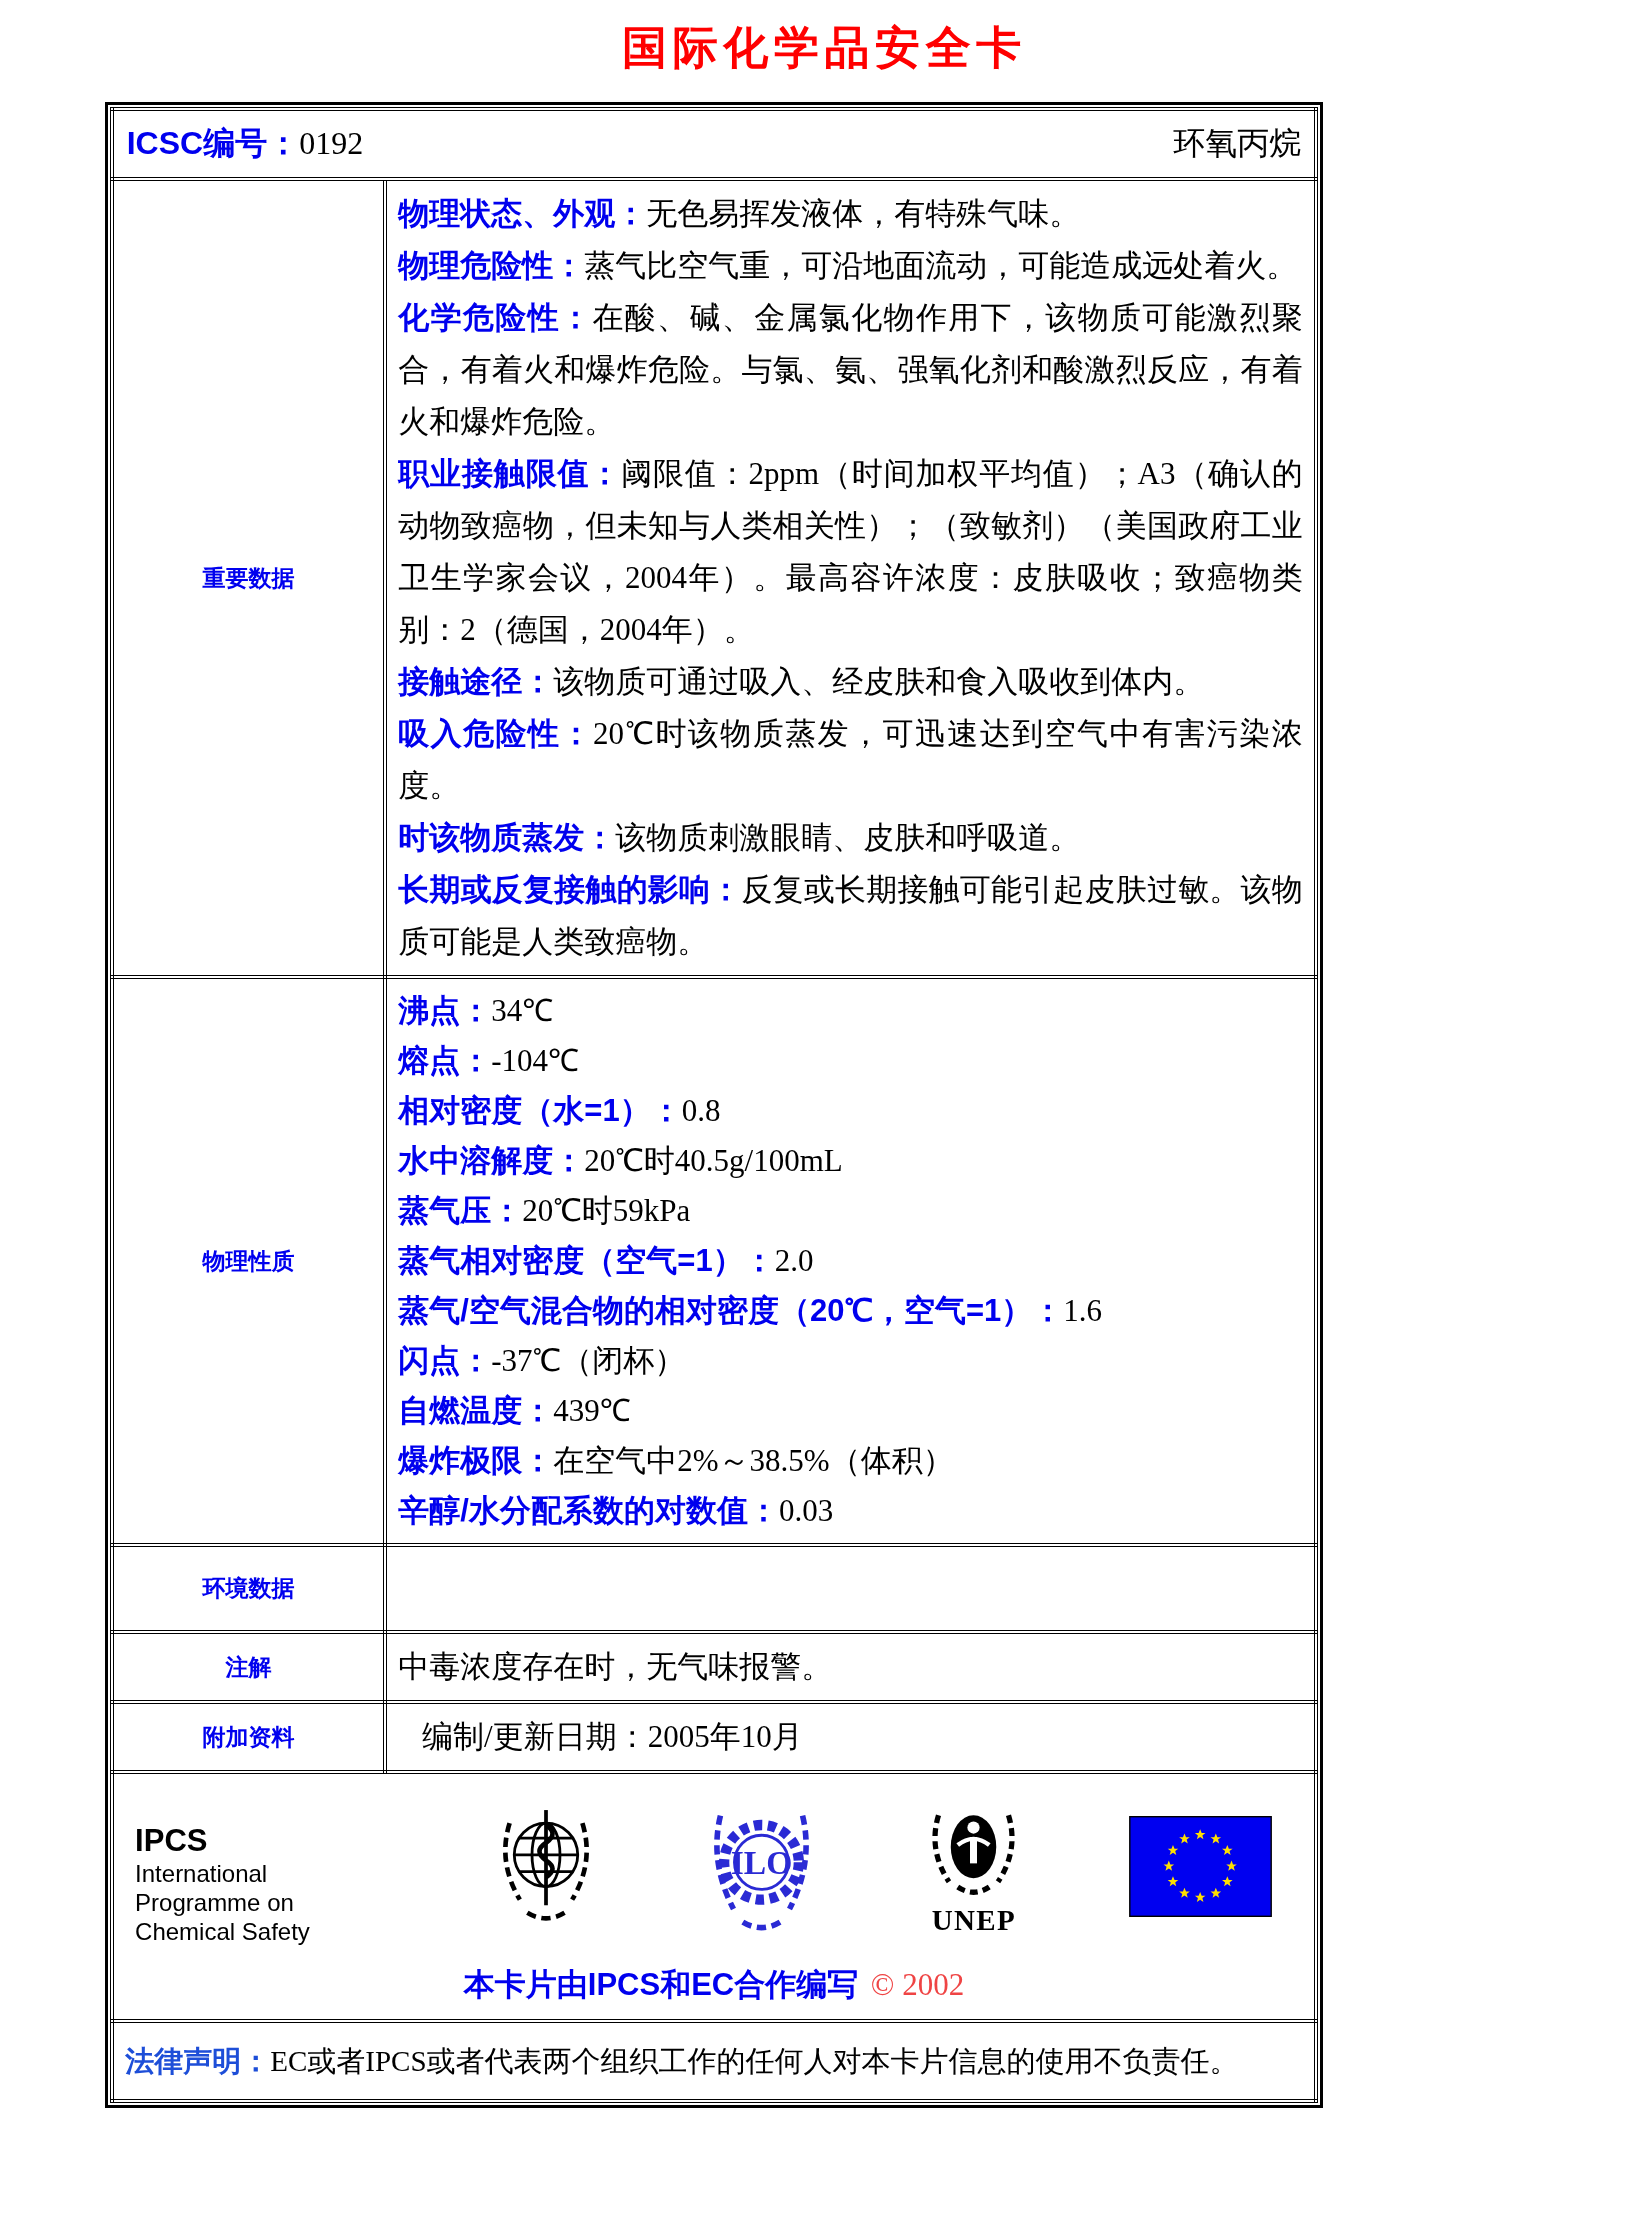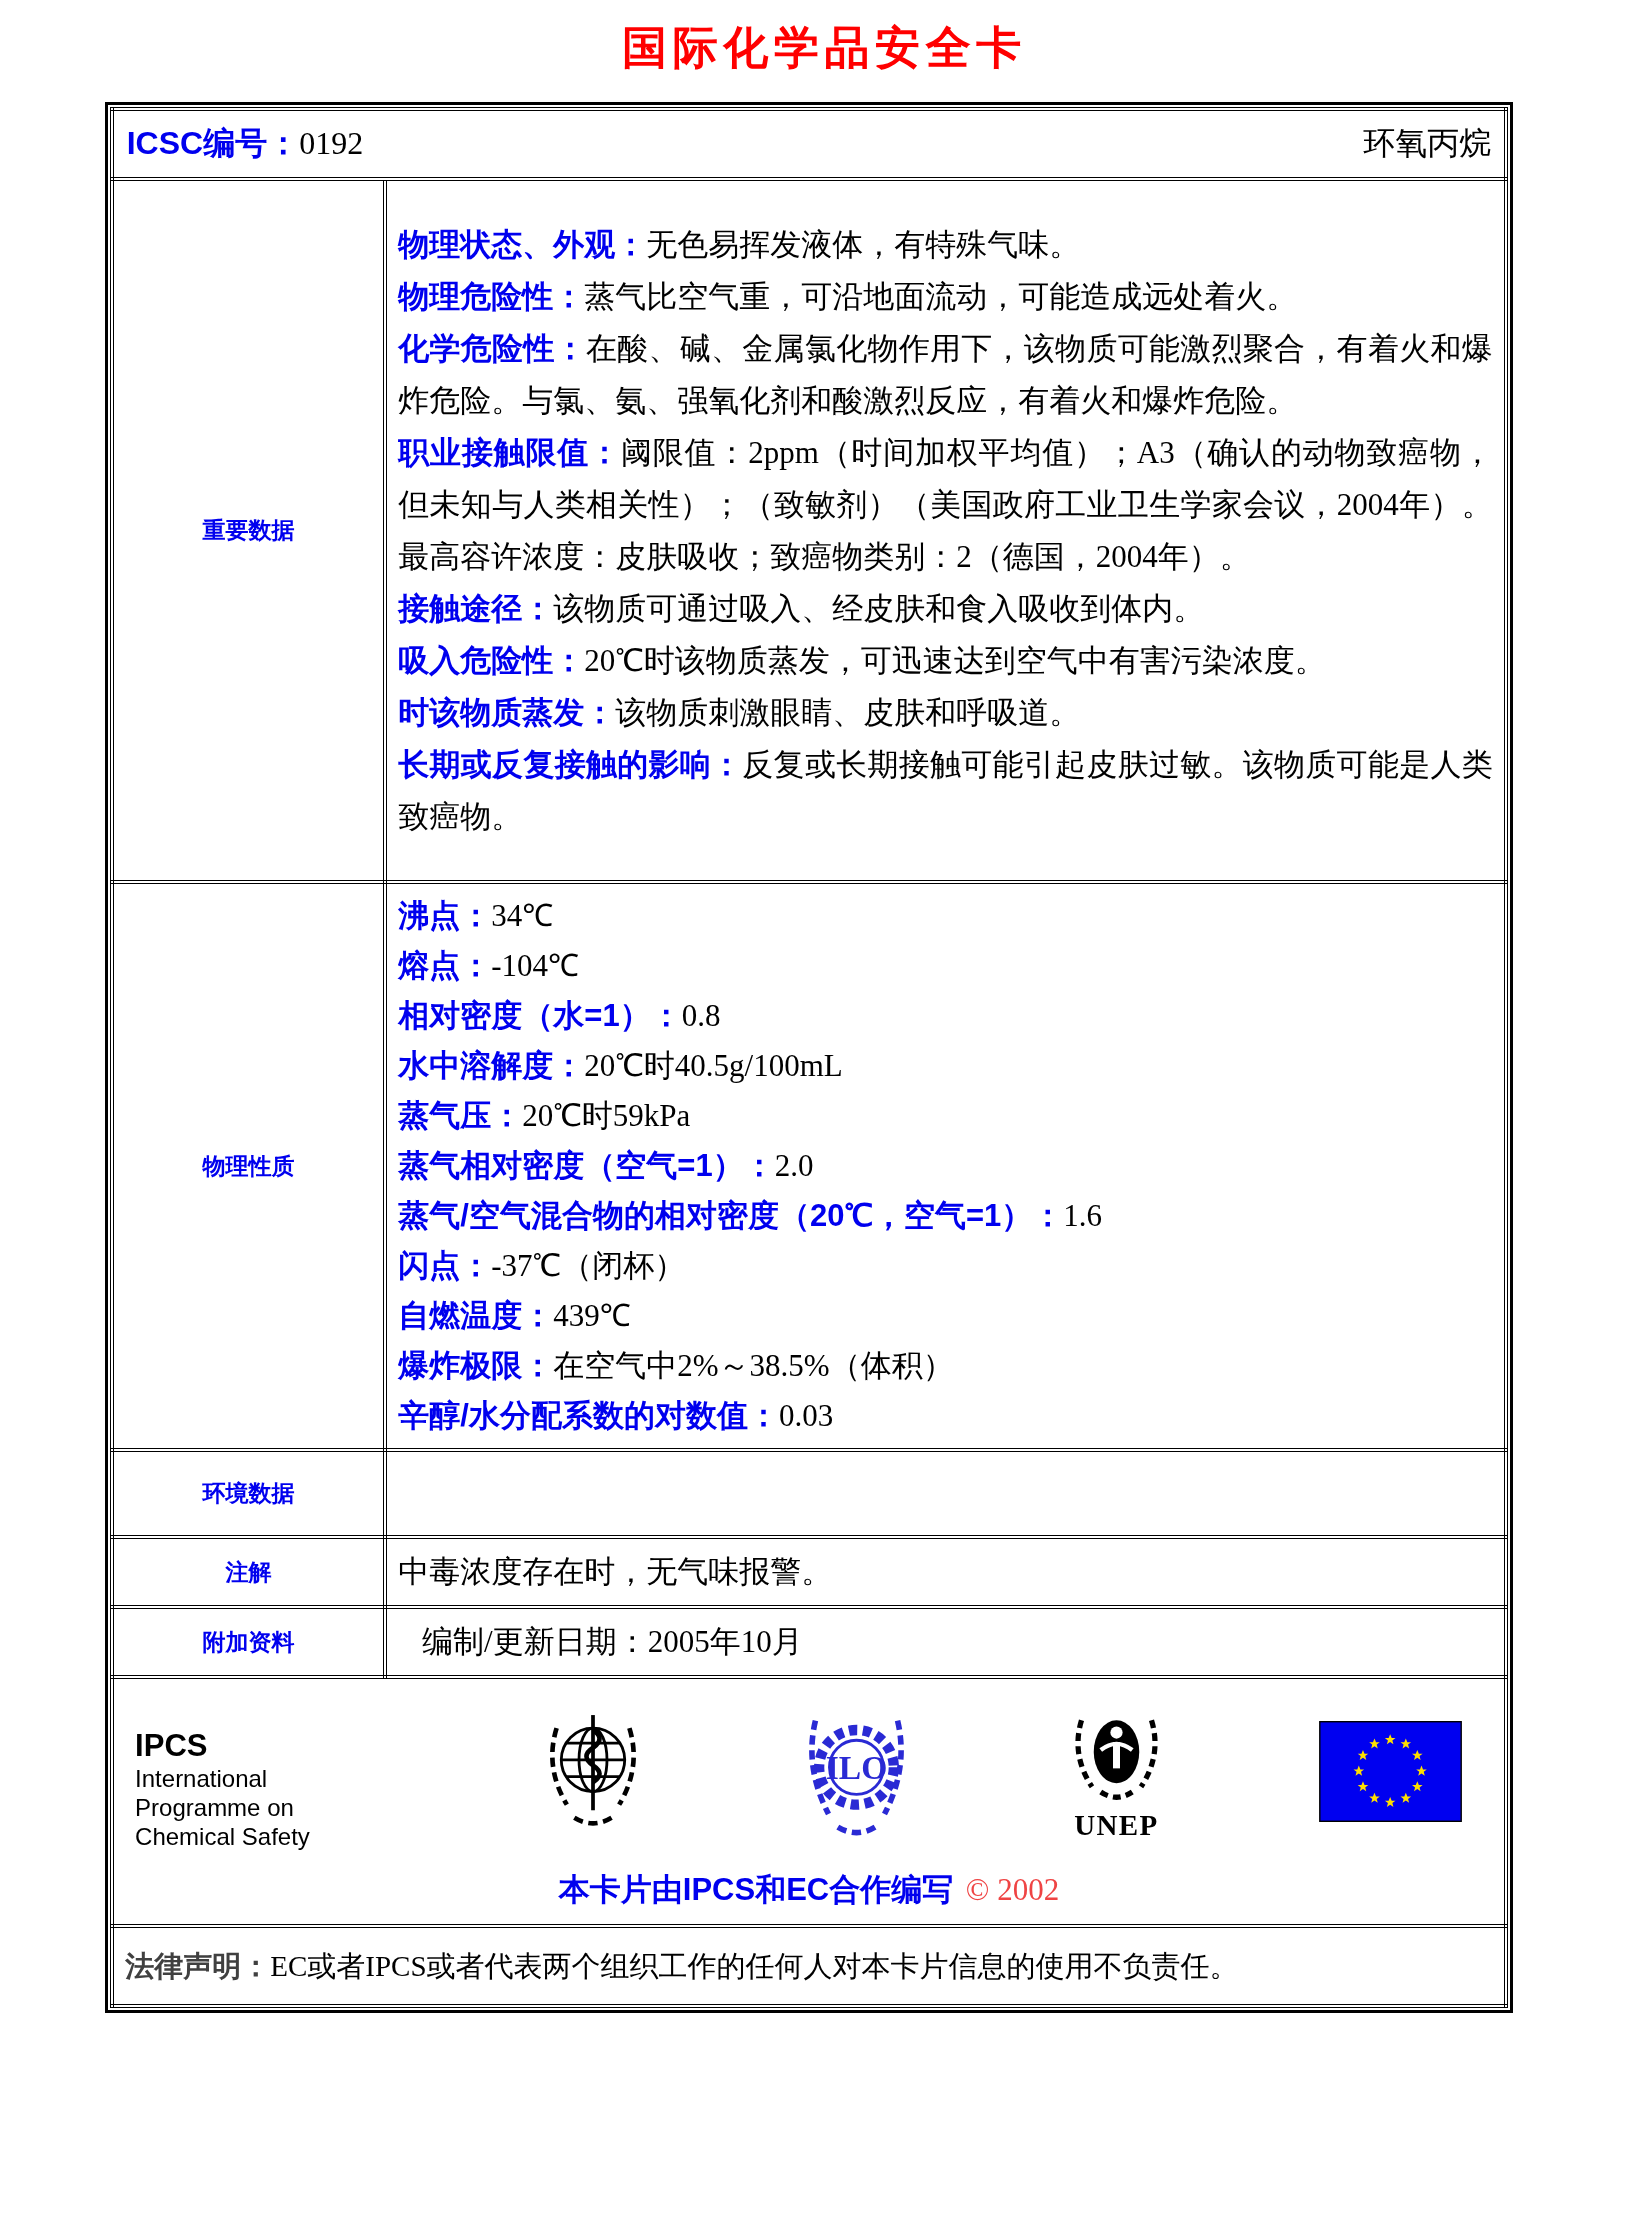--- a/index.html
+++ b/index.html
@@ -13,21 +13,21 @@
     margin-top:18px;
     text-align:center;
     font-size:45px;
     font-weight:bold;
     color:#ff0000;
     letter-spacing:5.6px;
     font-family:"Liberation Serif", serif;
   }
   .card-frame {
     margin:24px 0 0 105px;
-    width:1408px;
+    width:1218px;
     border:3.5px solid #000;
     padding:2.1px;
     background:#fff;
   }
   table.icsc { border-collapse:collapse; width:100%; table-layout:fixed; }
   td { border:4.9px double #000; vertical-align:middle; background:#fff; }
   .label-col { width:273px; }
   .label-cell {
     text-align:center;
     font-family:"Liberation Sans", sans-serif;
@@ -71,21 +71,21 @@
     font-size:29px; letter-spacing:1.4px; margin-top:-4.2px; color:#000;
   }
   .credit-line {
     text-align:center; margin:18px 0 7px 0;
     font-size:31px;
   }
   .credit-main { font-family:"Liberation Sans", sans-serif; font-weight:bold; color:#0000ee; }
   .credit-copy { font-family:"Liberation Serif", serif; color:#ef4444; margin-left:12.6px;margin-top:32px; }
   
   .legal-cell { padding:17px 11.2px; font-size:29px; line-height:42px; }
-  .legal-label { font-family:Liberation Sans, sans-serif; font-weight:bold; color:#404040; }
+  .legal-label { font-family:Liberation Sans, sans-serif; font-weight:bold; color:#1d4ed8; }
 </style>
 </head>
 <body>
 
 <div class="page-title">国际化学品安全卡</div>
 
 <div class="card-frame">
   <table class="icsc">
     <colgroup>
         <col class="label-col">

